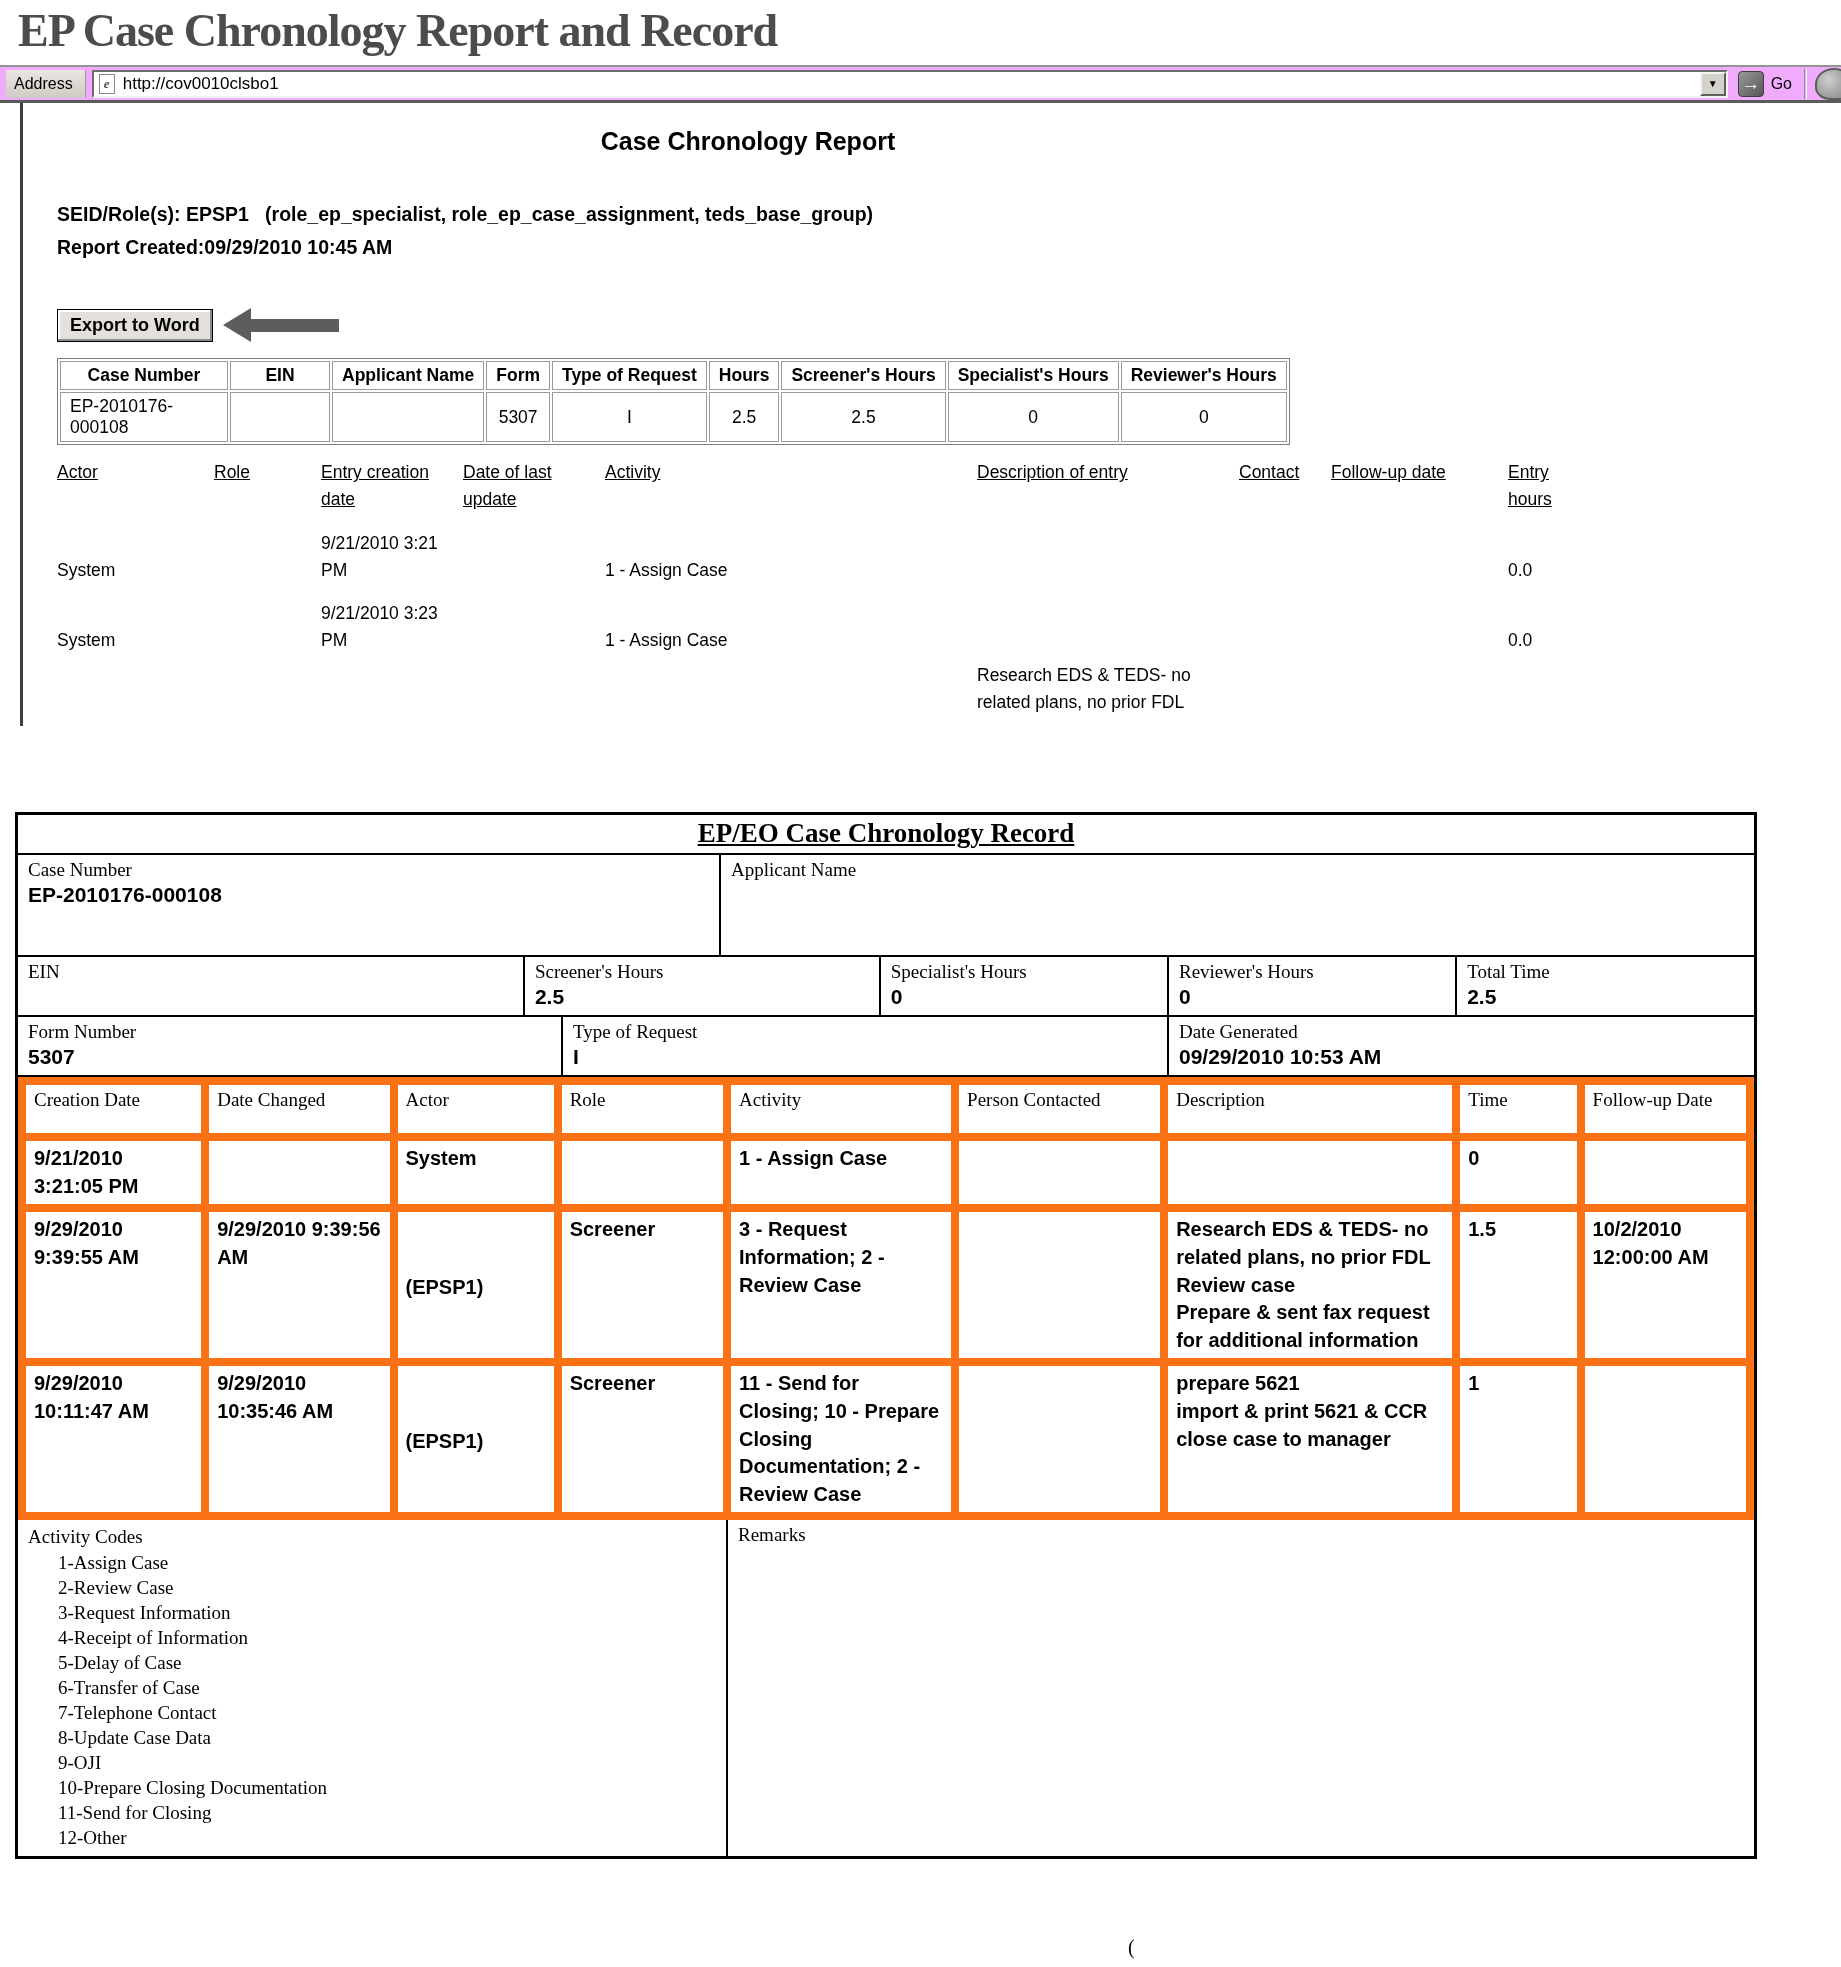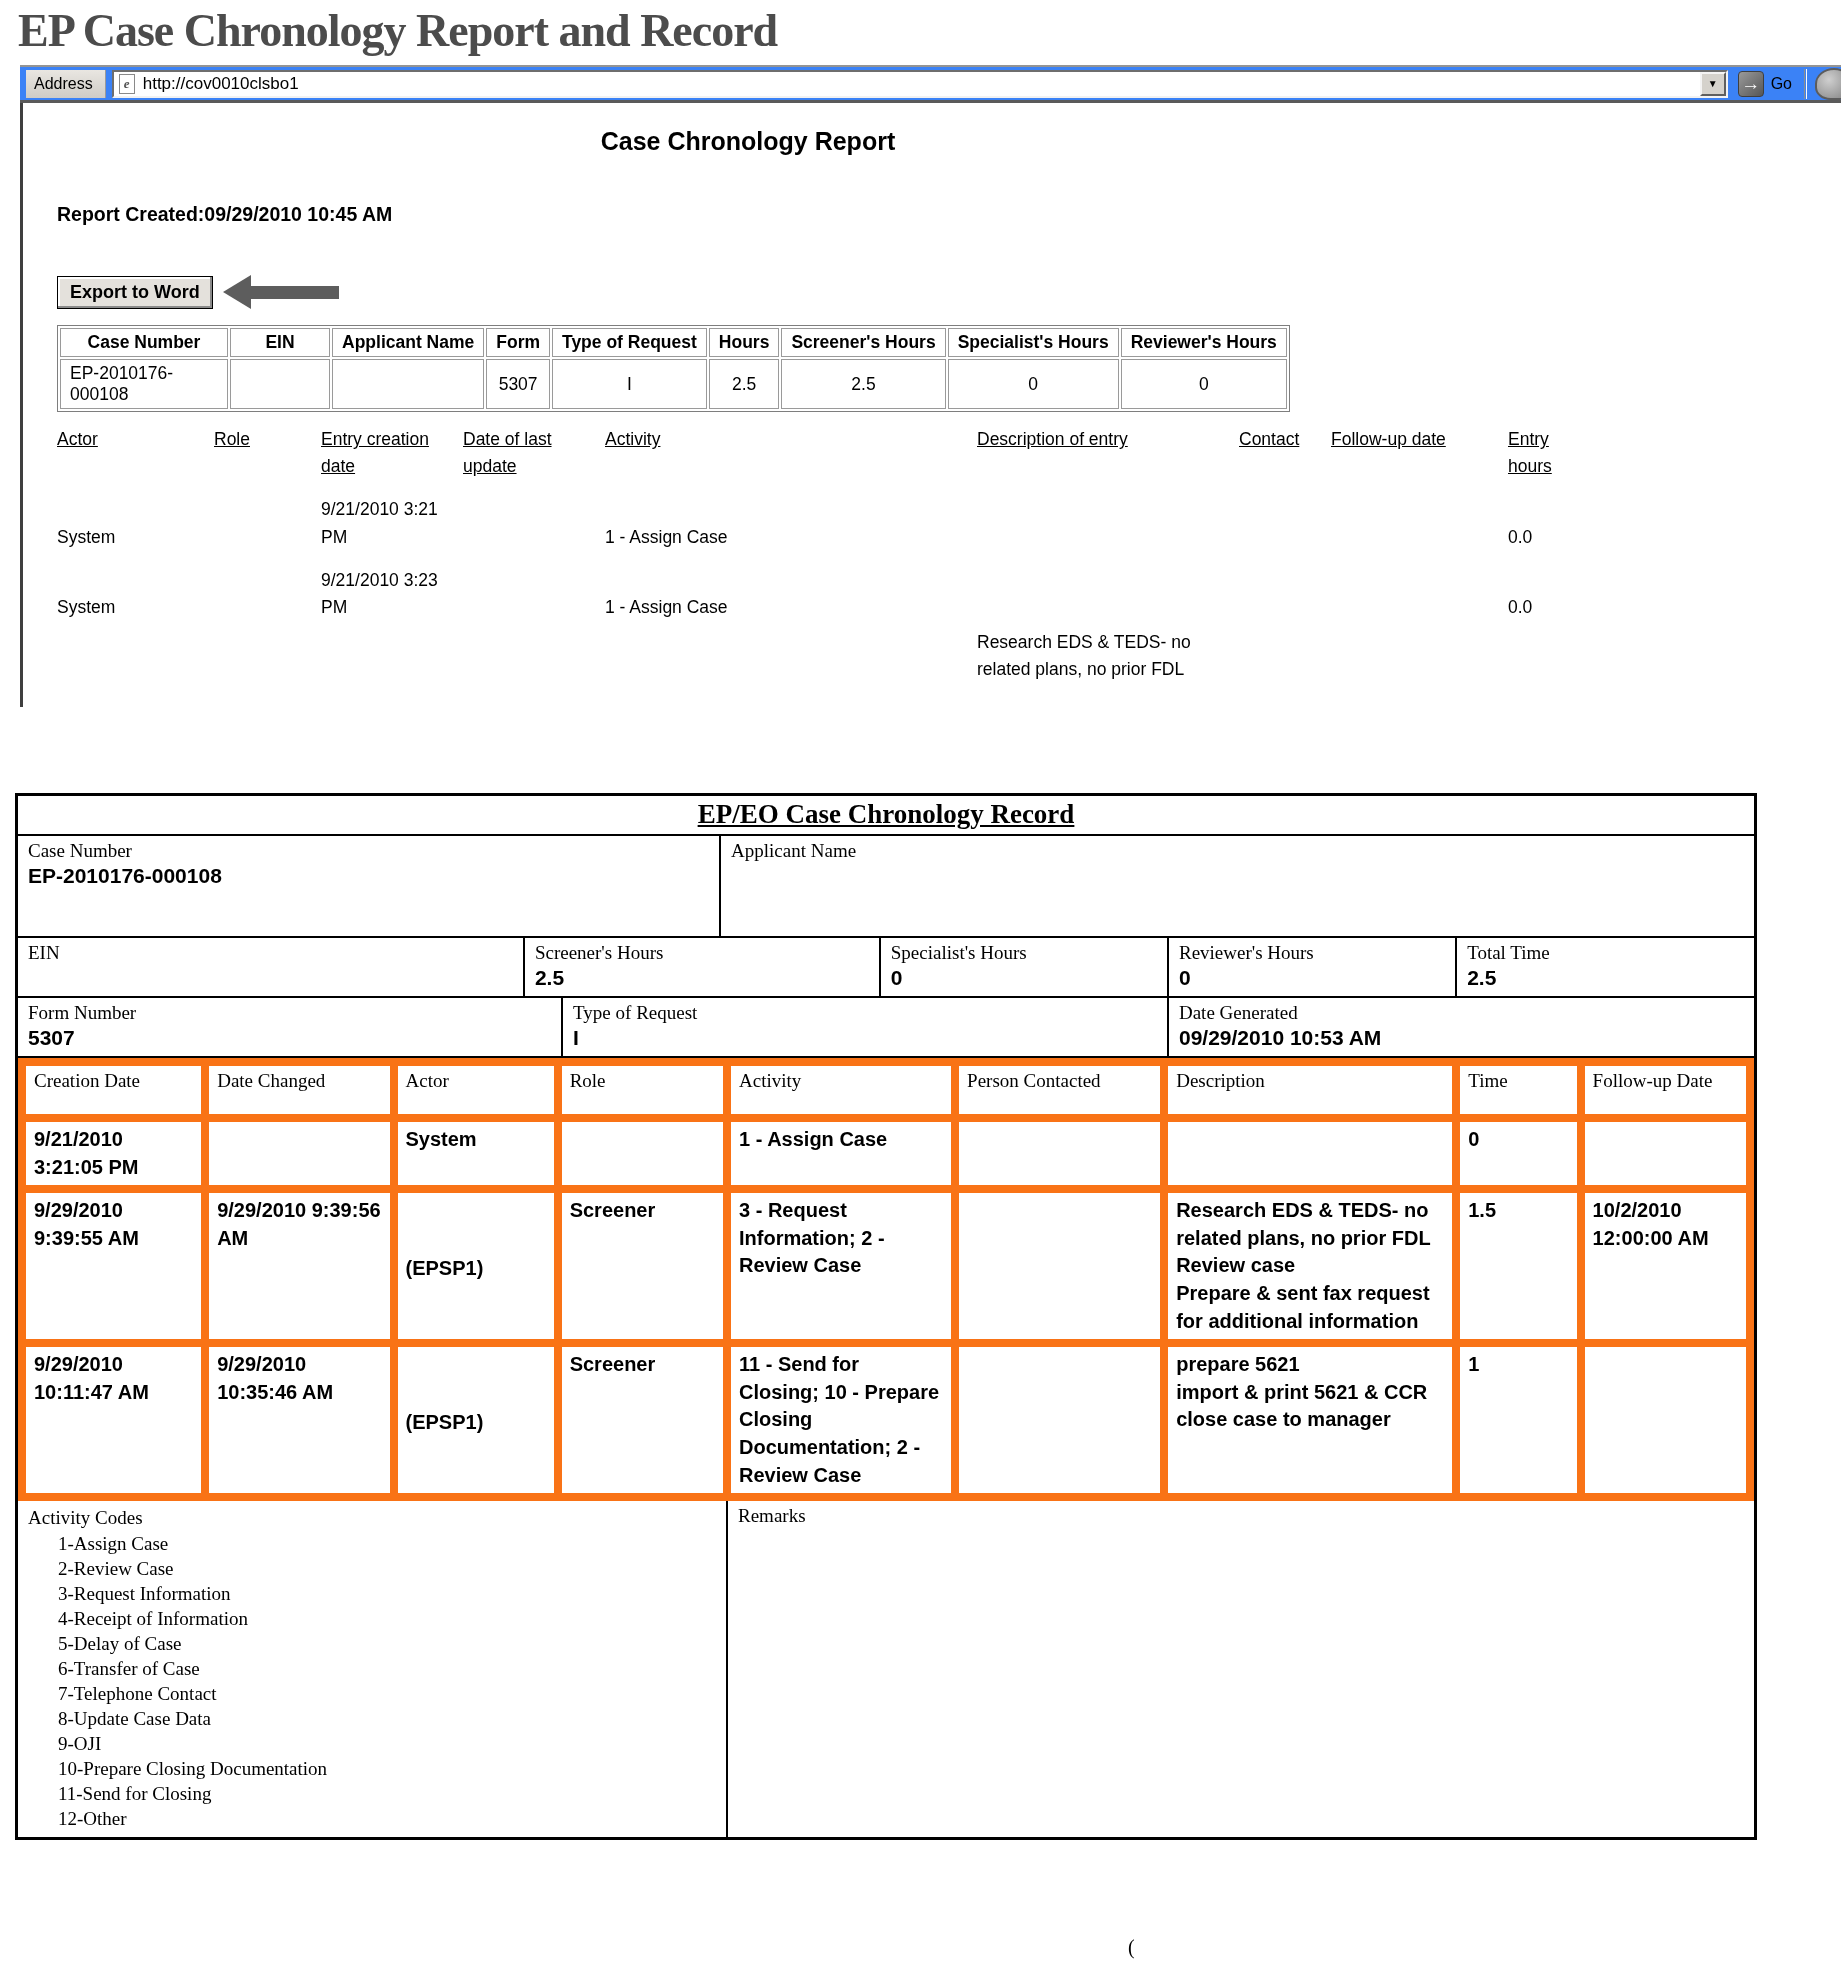--- a/index.html
+++ b/index.html
@@ -4,21 +4,21 @@
 <style>
   * { margin:0; padding:0; box-sizing:border-box; }
   body { width:1841px; height:1967px; position:relative; background:#fff; color:#000;
          font-family:"Liberation Sans", sans-serif; }
 
   
   .page-title { font-family:"Liberation Serif", serif; font-weight:bold; font-size:46px;
                 color:#4c4c4c; margin:4px 0 8px 18px; letter-spacing:-1px; }
 
   
-  .chrome { margin-left:20px; height:38px; background:#3b82f6; border-top:2px solid #949494;
+  .chrome { height:38px; background:#f0abfc; border-top:2px solid #949494;
             border-bottom:3px solid #5a5a5a; display:flex; align-items:center;
             padding:0 0 0 6px; overflow:hidden;justify-content:center; }
   .address-label { font-size:16px; padding:5px 12px 5px 8px; background:linear-gradient(#e9e6e1,#cfccc6);
                    border-right:1px solid #9a9a9a; color:#000; white-space:nowrap; }
   .url-box { flex:1; height:28px; background:#fff; border:2px solid;
              border-color:#6e6e6e #f2f2f2 #f2f2f2 #6e6e6e; display:flex; align-items:center;
              margin-left:6px; padding-left:5px; }
   .ie-icon { width:16px; height:20px; background:#fff; border:1px solid #8a8a8a; position:relative;
              font-family:"Liberation Serif", serif; font-style:italic; font-weight:bold;
              font-size:13px; color:#555; text-align:center; line-height:18px; flex:0 0 auto; }
@@ -118,20 +118,21 @@
     <span class="go-label">Go</span>
   </div>
   <span class="toolbar-sep"></span>
   <span class="partial-icon"></span>
 </div>
 
 <div class="viewport">
   <div class="report-head">Case Chronology Report</div>
 
   <div class="seid-block">
+    <div>SEID/Role(s): EPSP1&nbsp;&nbsp; (role_ep_specialist, role_ep_case_assignment, teds_base_group)</div>
     <div>Report Created:09/29/2010 10:45 AM</div>
   </div>
 
   <div class="export-row">
     <button class="export-btn">Export to Word</button>
     <span class="export-arrow">
         <span class="head"></span>
         <span class="shaft"></span>
       </span>
   </div>

